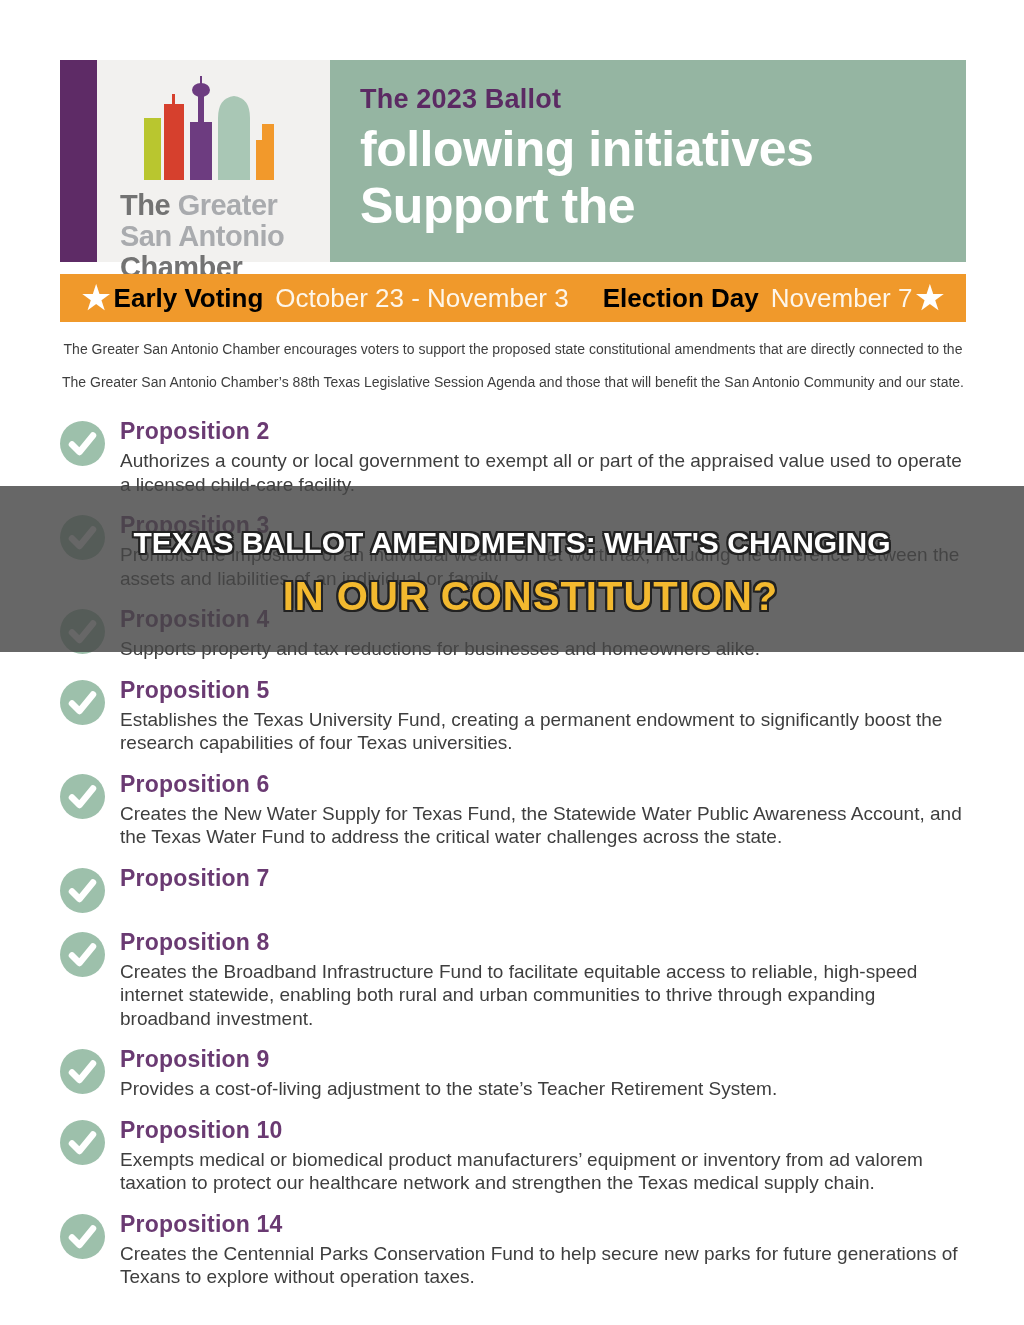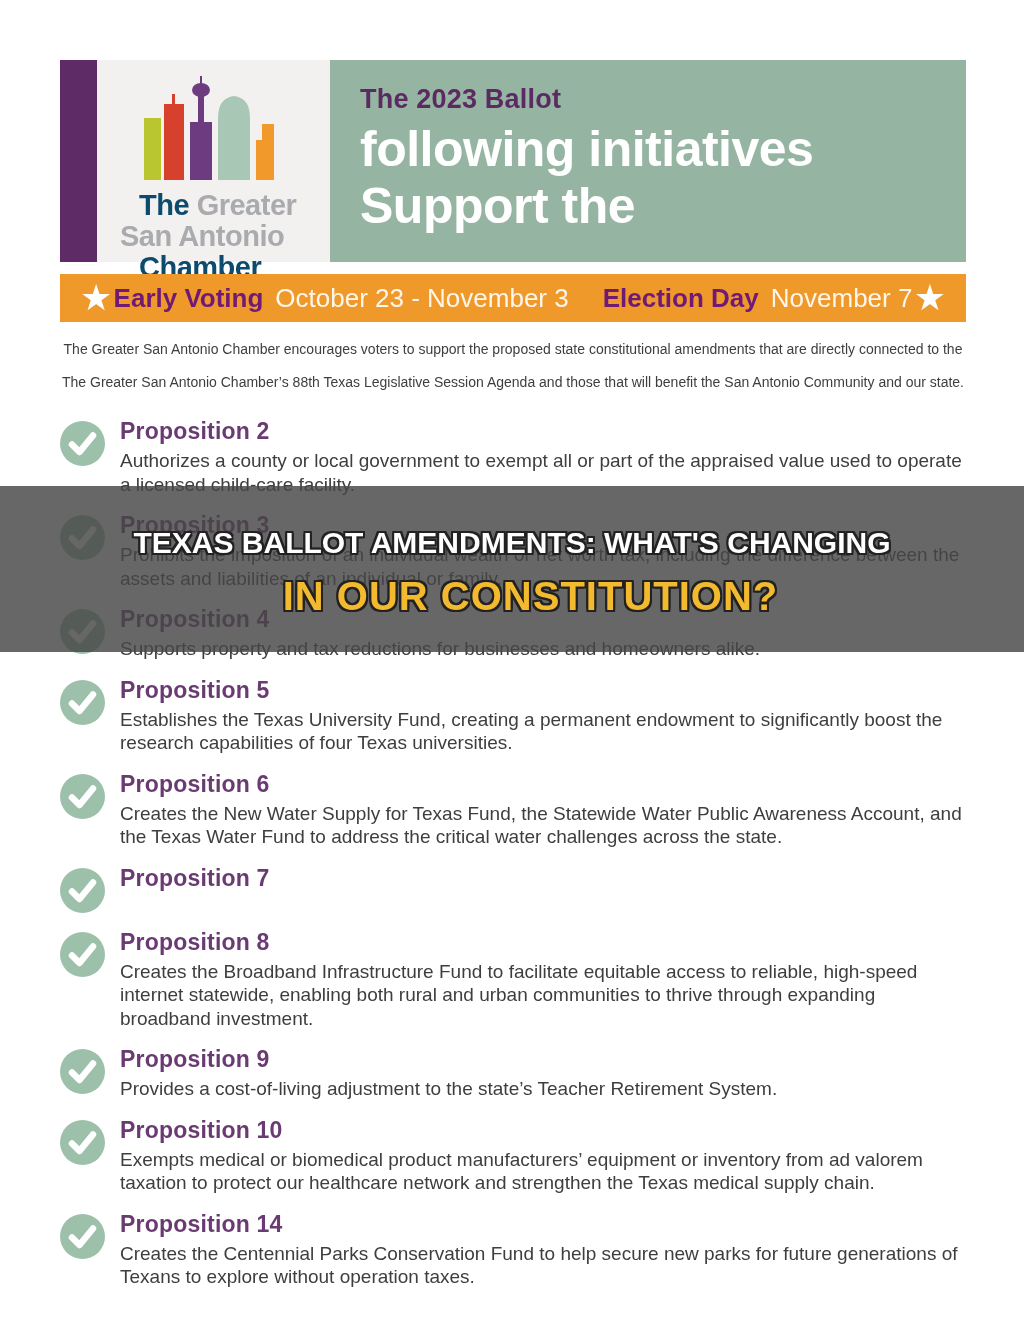--- a/index.html
+++ b/index.html
@@ -9,33 +9,33 @@
     font-family:"Liberation Sans", sans-serif; overflow:hidden;
   }
   .page { position:absolute; inset:0; background:#ffffff; }
 
   
   .header { position:absolute; left:60px; top:60px; width:906px; height:202px; display:flex; }
   .header-bar { width:37px; height:100%; background:#5e2b66; flex:none; }
   .logo-panel { width:233px; height:100%; background:#f2f1ef; flex:none; padding:14px 0 0 23px; }
   .logo-skyline { display:block; margin-left:18px; }
   .logo-text { margin-top:6px; font-weight:bold; font-size:29px; line-height:31px; letter-spacing:-0.5px; }
-  .lg-dark { color:#0c4a6e;margin-left:19px; }
+  .lg-dark { color:#737373; }
   .lg-light { color:#a9abae; }
   .hero-panel { flex:1; background:#95b5a2; padding:24px 0 0 30px; }
   .hero-kicker { color:#5b2a63; font-weight:bold; font-size:27px; letter-spacing:0.2px; }
   .hero-title { color:#ffffff; font-weight:bold; font-size:50px; line-height:57px; letter-spacing:-0.5px; margin-top:6px; }
 
   
   .banner { position:absolute; left:60px; top:274px; width:906px; height:48px; background:#f0992b;
             display:flex; align-items:center; padding:0 20px; }
   .banner-star { color:#ffffff; font-size:36px; line-height:1; flex:none; }
   .banner-center { flex:1; display:flex; justify-content:center; align-items:baseline; gap:12px;
                    font-size:26px; white-space:nowrap; }
-  .banner-label { color:#701a75; font-weight:bold; }
+  .banner-label { color:#000000; font-weight:bold; }
   .banner-value { color:#fdf6ea; font-weight:normal; }
   .banner-gap { width:10px; }
 
   
   .intro { position:absolute; left:60px; top:333px; width:906px;
            font-size:14px; line-height:33px; color:#3e3e3e;text-align:center; }
 
   
   .props { position:absolute; left:60px; top:418px; width:906px; }
   .prop { display:flex; gap:15px; margin-bottom:16px; }

